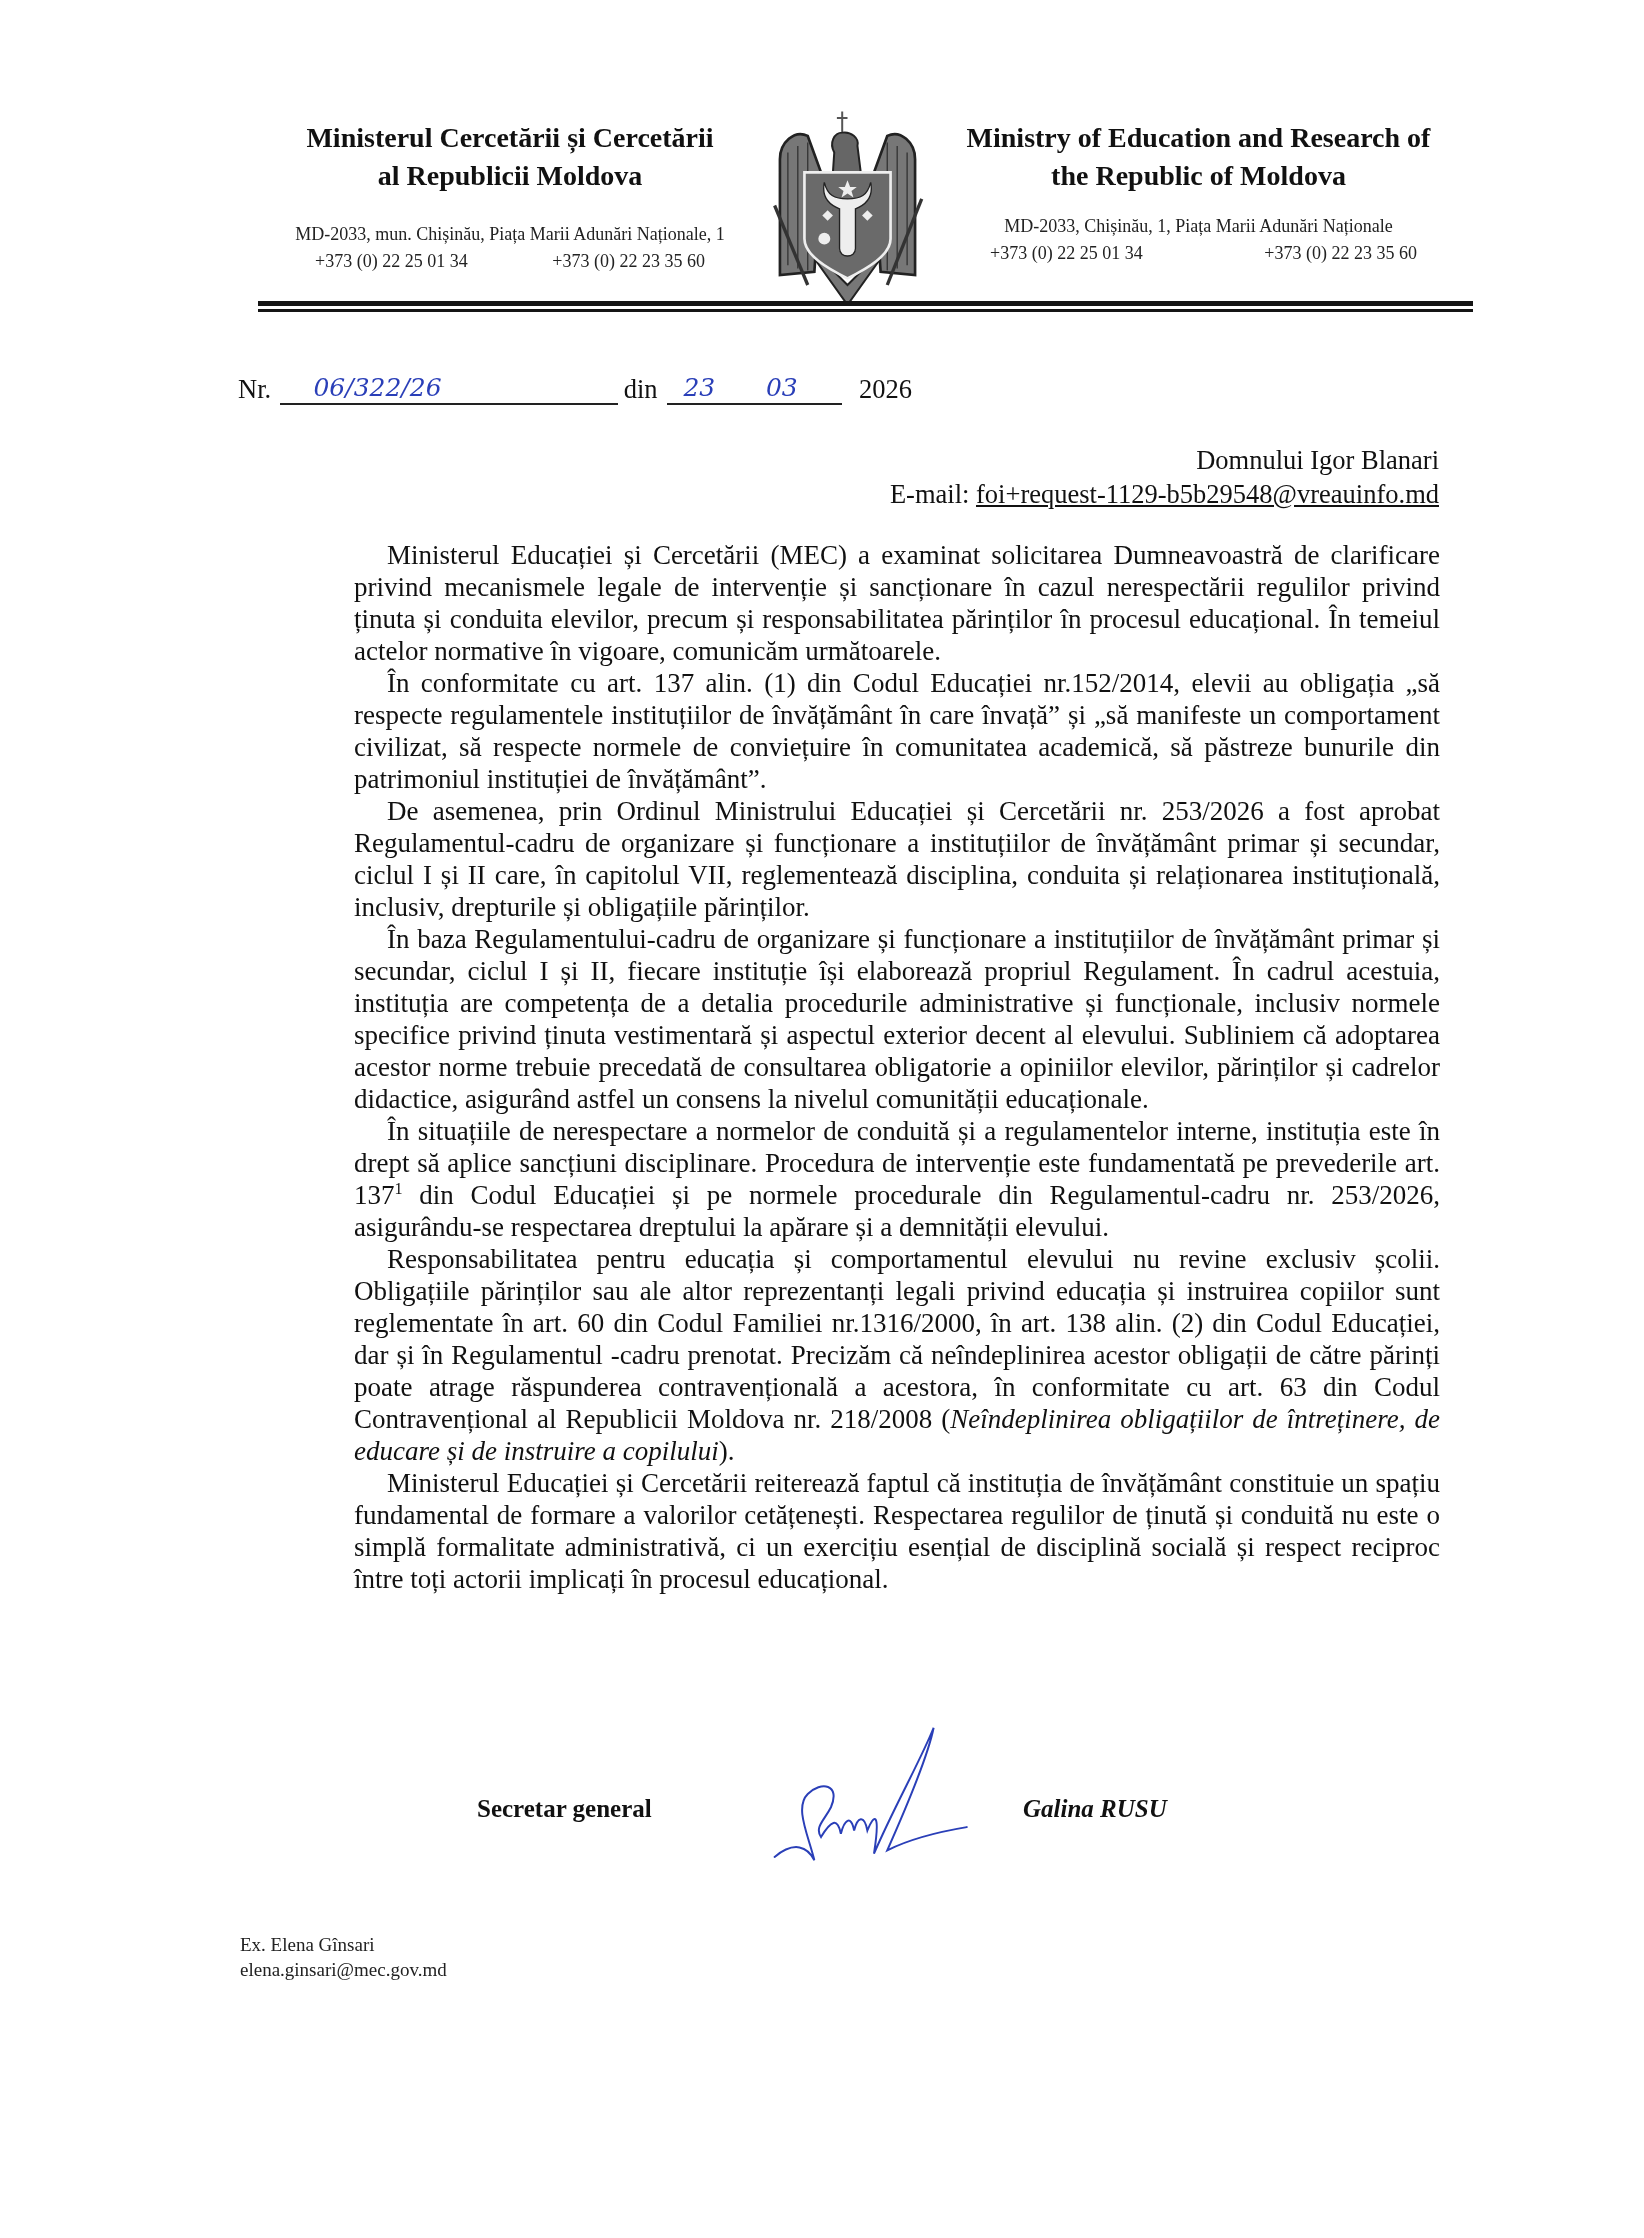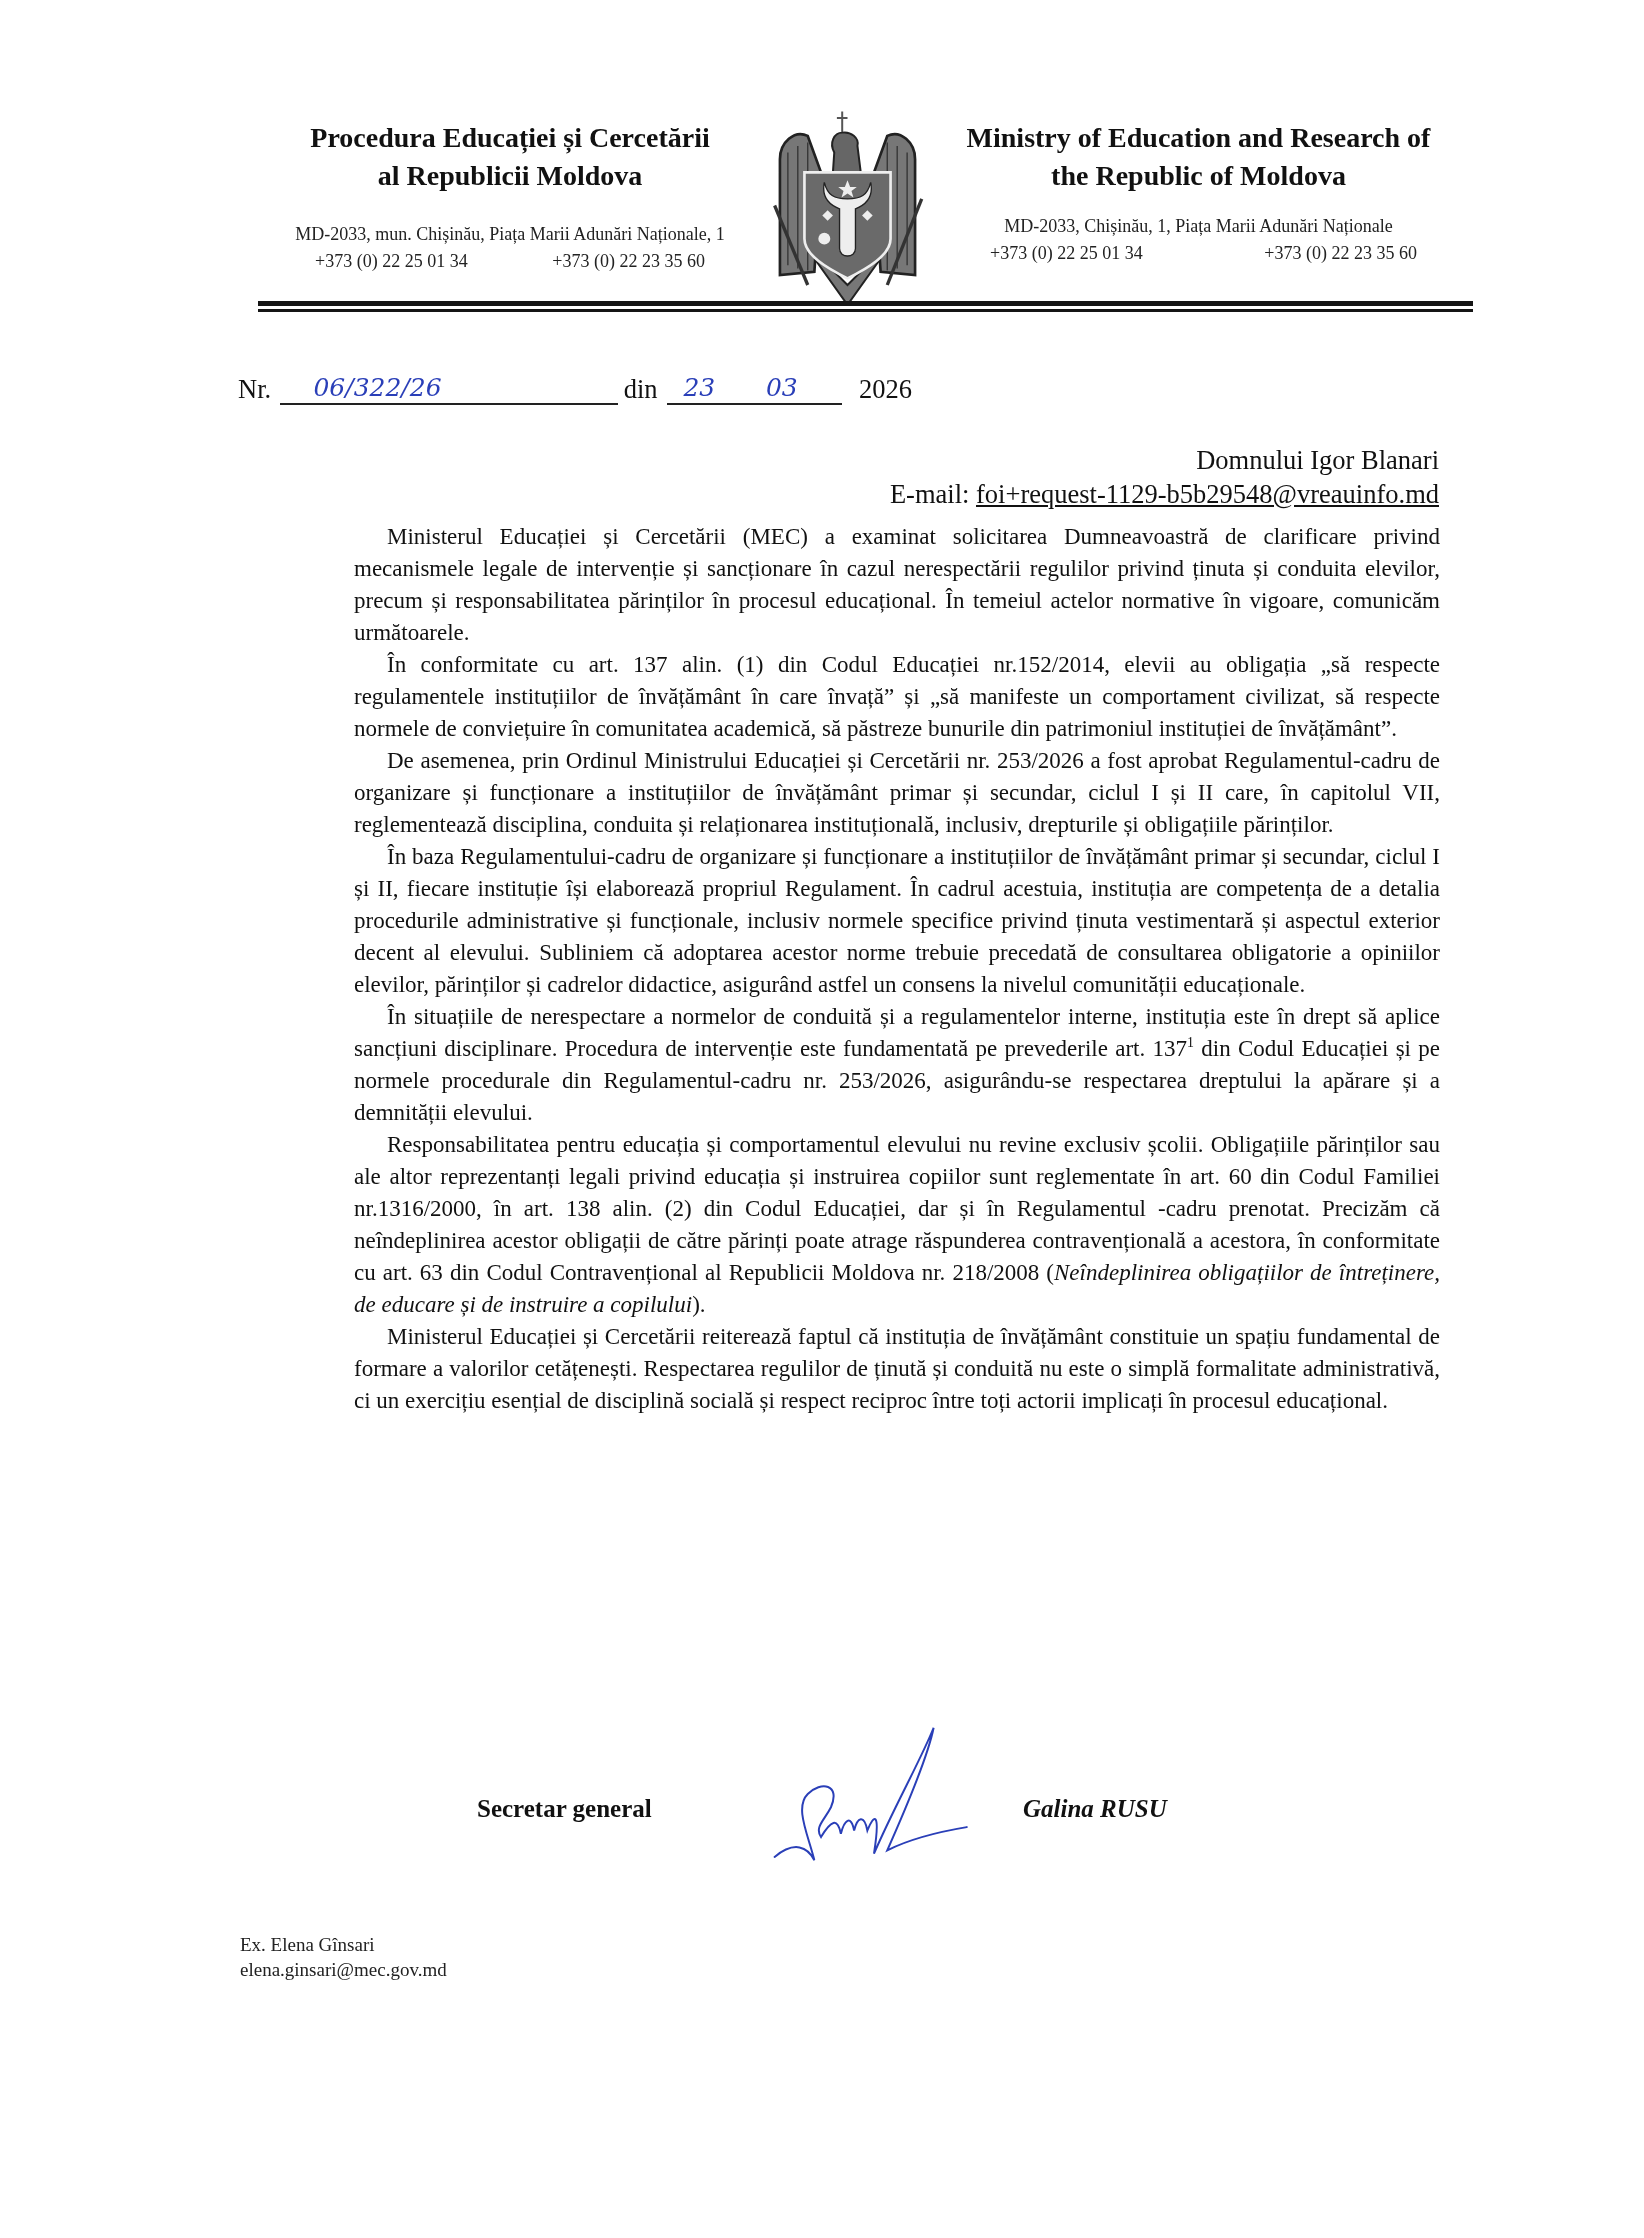--- a/index.html
+++ b/index.html
@@ -12,34 +12,34 @@
   .hdr-addr { font-size: 18px; line-height: 33px; text-align: center; color: #222; }
   .hdr-phones { display: flex; justify-content: space-between; font-size: 18px; color: #222; }
   .rule-thick { position: absolute; left: 258px; width: 1215px; height: 4.6px; background: #151515; top: 301px; }
   .rule-thin { position: absolute; left: 258px; width: 1215px; height: 2.6px; background: #151515; top: 309px; }
   .ref-line { top: 374px; left: 238px; font-size: 26.5px; display: flex; align-items: flex-end; }
   .ref-blank { display: inline-block; border-bottom: 2px solid #222; position: relative; height: 29px; text-align: right; }
   .hand { font-family: "DejaVu Serif", serif; font-style: italic; color: #2a3fb8; font-size: 25px; position: absolute; bottom: 1.3px; }
   .recipient { right: 205px; text-align: right; font-size: 26.5px; line-height: 34px; }
   .email-link { text-decoration: underline; color: #111; }
   .body-text {
-    left: 354px; width: 1086px; top: 521px;
-    font-size: 23px; line-height: 32px; text-align: justify;
+    left: 354px; width: 1086px; top: 539px;
+    font-size: 27px; line-height: 32px; text-align: justify;
   }
   .body-text p { margin: 0; text-indent: 33px; }
   .body-text em { font-style: italic; }
   sup { font-size: 60%; line-height: 0; }
   .sign-label { font-weight: bold; font-size: 25px; }
   .exec { left: 240px; font-size: 19px; line-height: 25px; color: #222; }
 </style>
 </head>
 <body>
 
 <div class="abs" style="left:252px; top:119px; width:516px;">
-  <div class="hdr-title">Procedura Educației și Cercetării</div>
+  <div class="hdr-title">Ministerul Cercetării și Cercetării</div>
   <div class="hdr-title">al Republicii Moldova</div>
   <div class="hdr-addr" style="margin-top:23px;">MD-2033, mun. Chișinău, Piața Marii Adunări Naționale, 1</div>
   <div class="hdr-phones" style="padding:0 63px;">
     <span>+373 (0) 22 25 01 34</span>
     <span>+373 (0) 22 23 35 60</span>
   </div>
 </div>
 
 <div class="abs" style="left:768px; top:106px; width:159px; height:199px;">
   <svg width="159" height="199" viewBox="0 0 240 300">

